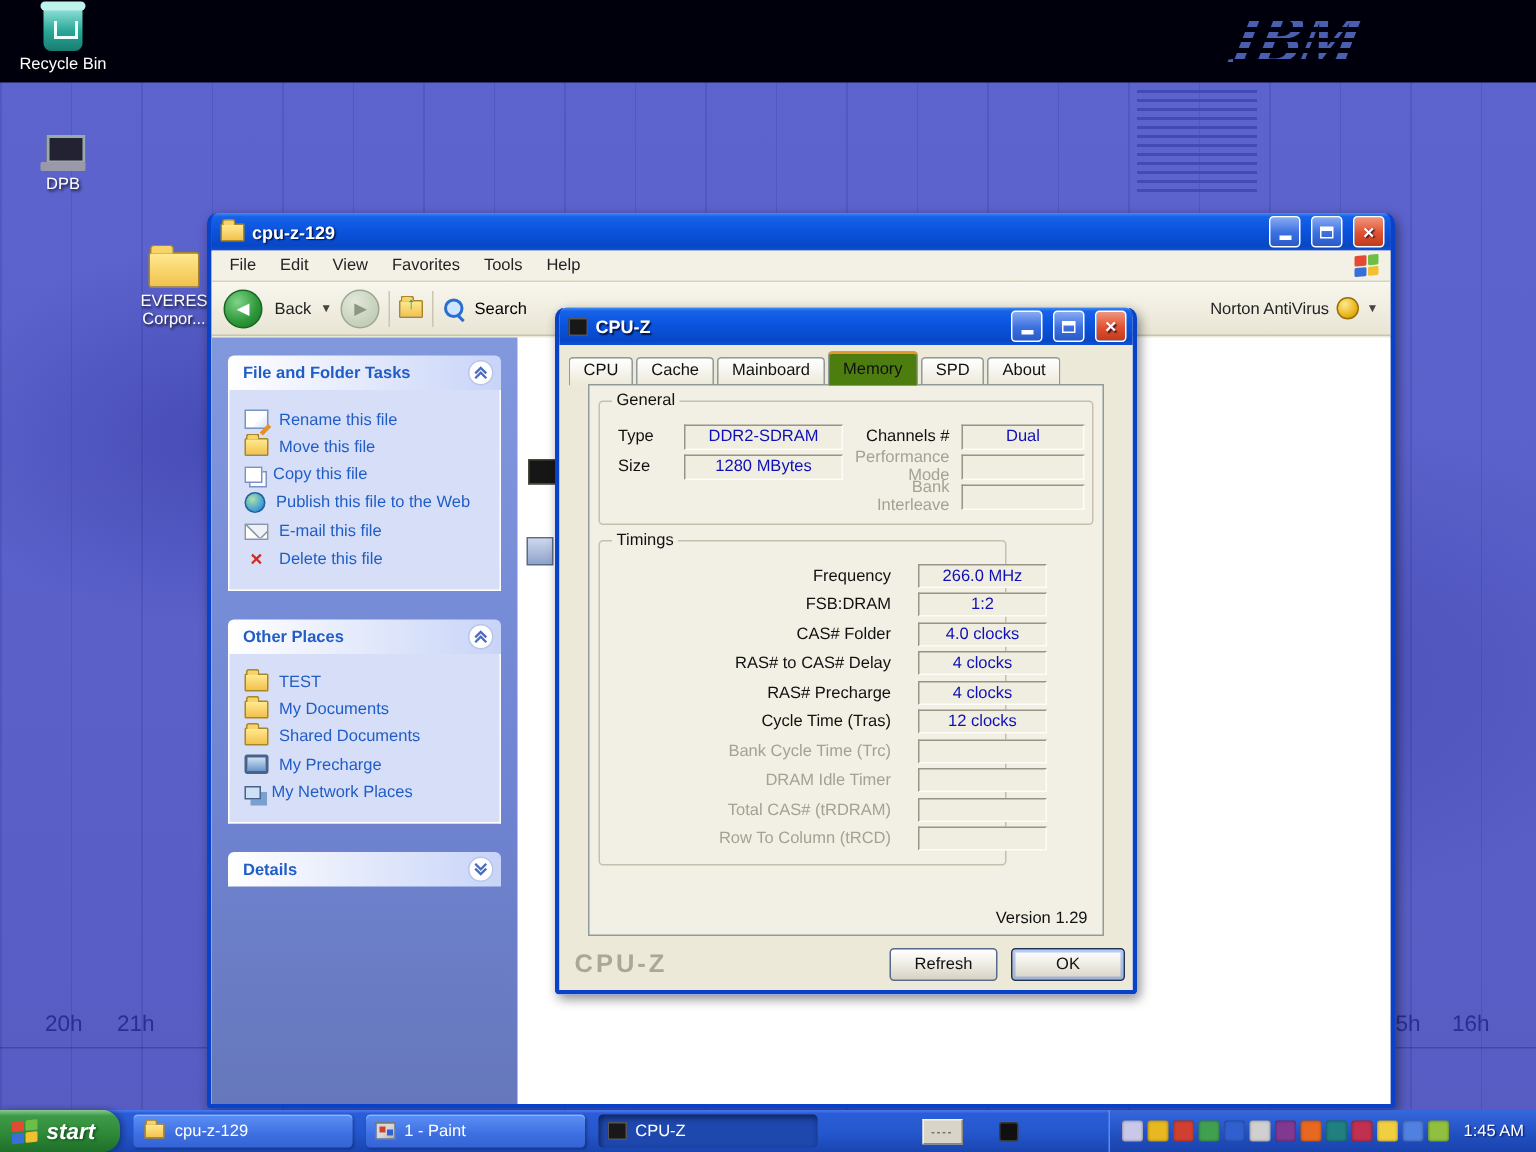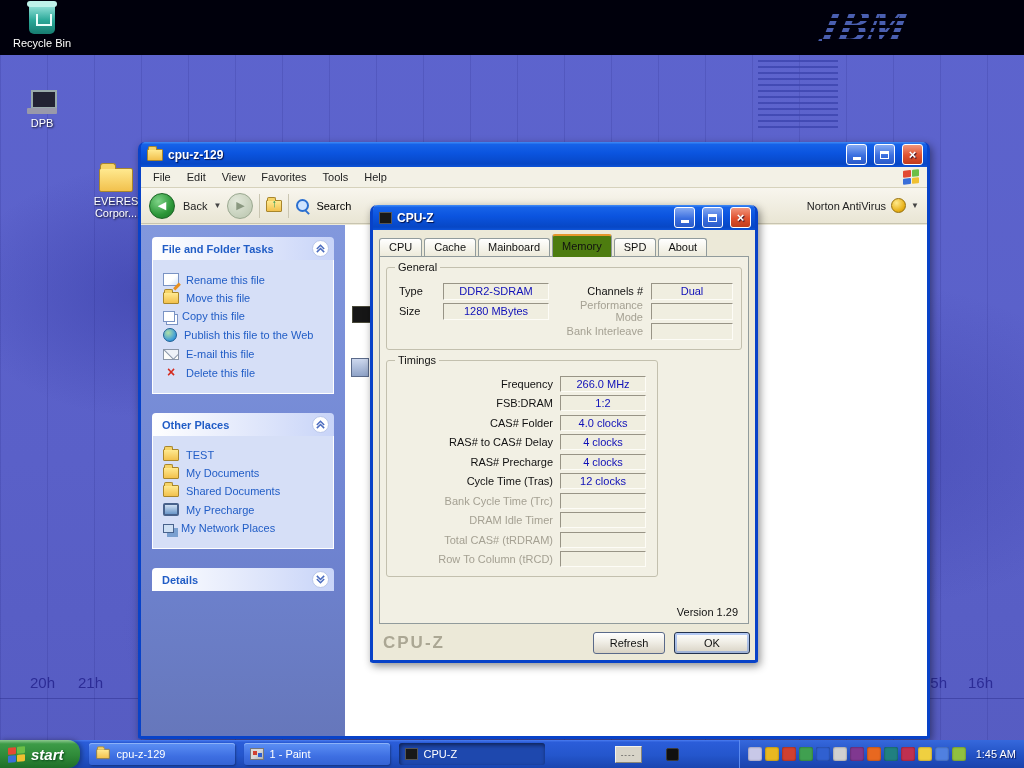--- a/index.html
+++ b/index.html
@@ -102,27 +102,27 @@
   .ghost-chip { position:absolute; left:211px; top:81px; width:19px; height:17px; background:#161616; border:1px solid #4a4a3a; z-index:1; }
   .ghost-box { position:absolute; left:210px; top:133px; width:18px; height:19px; background:linear-gradient(180deg,#cdd8ee,#8fa3c8); border:1px solid #5a6a8a; z-index:1; }
 
   
   .cpuz { left:370px; top:205px; width:388px; height:458px; z-index:30; }
   .chip-icon { width:13px; height:12px; background:#181818; border:1px solid #555; flex:none; }
   .tabs { display:flex; align-items:flex-end; padding:7px 0 0 6px; height:27px; }
   .tab { height:19px; padding:2px 9px 0 9px; background:linear-gradient(180deg,#ffffff,#ece9d8); border:1px solid #919b9c;
     border-bottom:none; border-radius:3px 3px 0 0; margin-right:2px; cursor:pointer; color:#111; }
   .tab.active { height:23px; padding-top:4px; border-top:2px solid #e5962c; background:#4d7c0f; position:relative; z-index:2; }
-  .tabpage { position:relative; margin:0 6px; height:368px; border:1px solid #919b9c; background:#f2f0e4; margin-top:-1px; }
+  .tabpage { position:relative; margin:0 19px; height:368px; border:1px solid #919b9c; background:#f2f0e4; margin-top:-1px; }
   .group { position:relative; border:1px solid #c3c0ae; border-radius:3px; margin:10px 6px 0 6px; background:transparent; }
   .glabel { position:absolute; top:-7px; left:8px; background:#f2f0e4; padding:0 3px; color:#111; }
   .gen-grid { display:grid; grid-template-columns:36px 106px 1fr 82px; grid-auto-rows:20px; align-items:center;
     column-gap:8px; padding:13px 8px 8px 12px; }
   .tim-grid { display:grid; grid-template-columns:158px 86px; grid-auto-rows:19.5px; align-items:center;
-    column-gap:7px; padding:13px 8px 7px 8px; }
+    column-gap:18px; padding:13px 8px 7px 8px; }
   .lbl { color:#111; }
   .lbl.right { text-align:right; }
   .lbl.disabled { color:#a5a193; }
   .fld { height:17px; background:#f0eee0; border:1px solid; border-color:#989486 #fdfcf6 #fdfcf6 #989486;
     display:flex; align-items:center; justify-content:center; color:#0f0fb8; }
   .fld.small { height:16px; }
   .version { position:absolute; right:10px; bottom:5px; color:#111; }
   .dlg-bottom { position:absolute; left:10px; right:5px; bottom:6px; height:23px; display:flex; align-items:center; }
   .watermark { font-weight:bold; font-size:17px; letter-spacing:2px; color:#aba794; }
   .xpbtn { height:22px; border:1px solid #5a6a8a; border-radius:3px; cursor:pointer;
@@ -360,21 +360,21 @@
           <span class="lbl right disabled">Performance Mode</span>
           <span class="fld"></span>
 
           <span></span>
             <span></span>
           <span class="lbl right disabled">Bank Interleave</span>
           <span class="fld"></span>
         </div>
       </div>
 
-      <div class="group" style="width:272px;">
+      <div class="group" style="width:272px;padding-left:28px;">
         <span class="glabel">Timings</span>
         <div class="tim-grid">
           <span class="lbl right">Frequency</span>
           <span class="fld small">266.0 MHz</span>
           <span class="lbl right">FSB:DRAM</span>
           <span class="fld small">1:2</span>
           <span class="lbl right">CAS# Folder</span>
           <span class="fld small">4.0 clocks</span>
           <span class="lbl right">RAS# to CAS# Delay</span>
           <span class="fld small">4 clocks</span>

